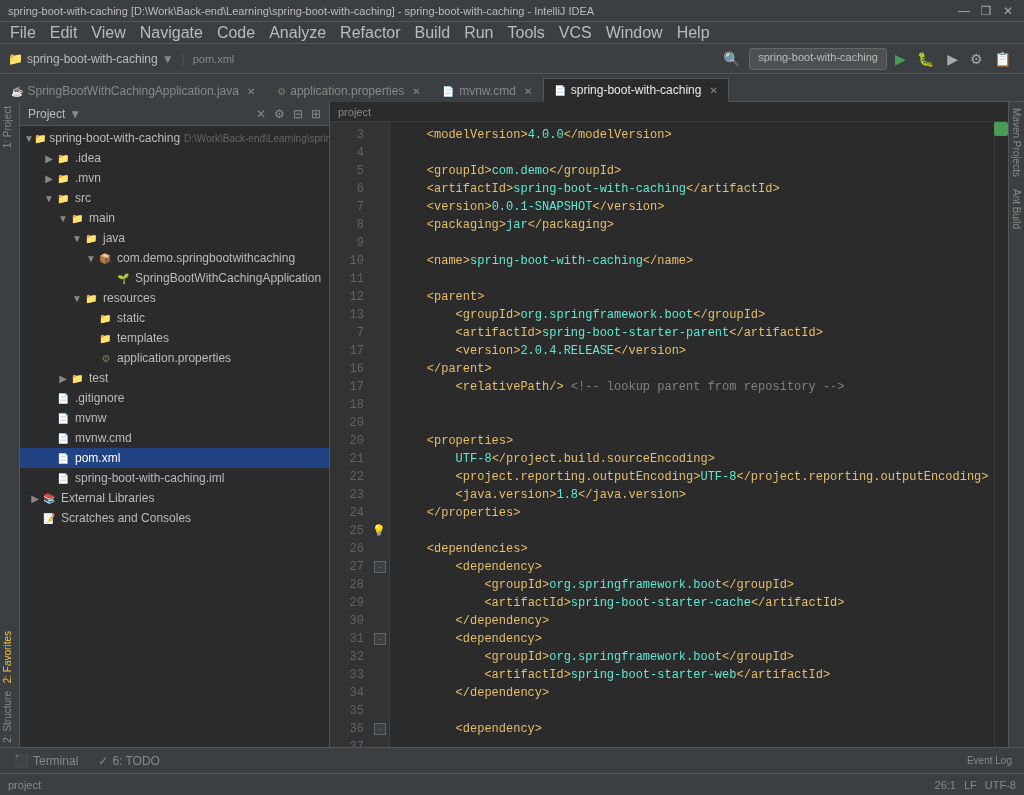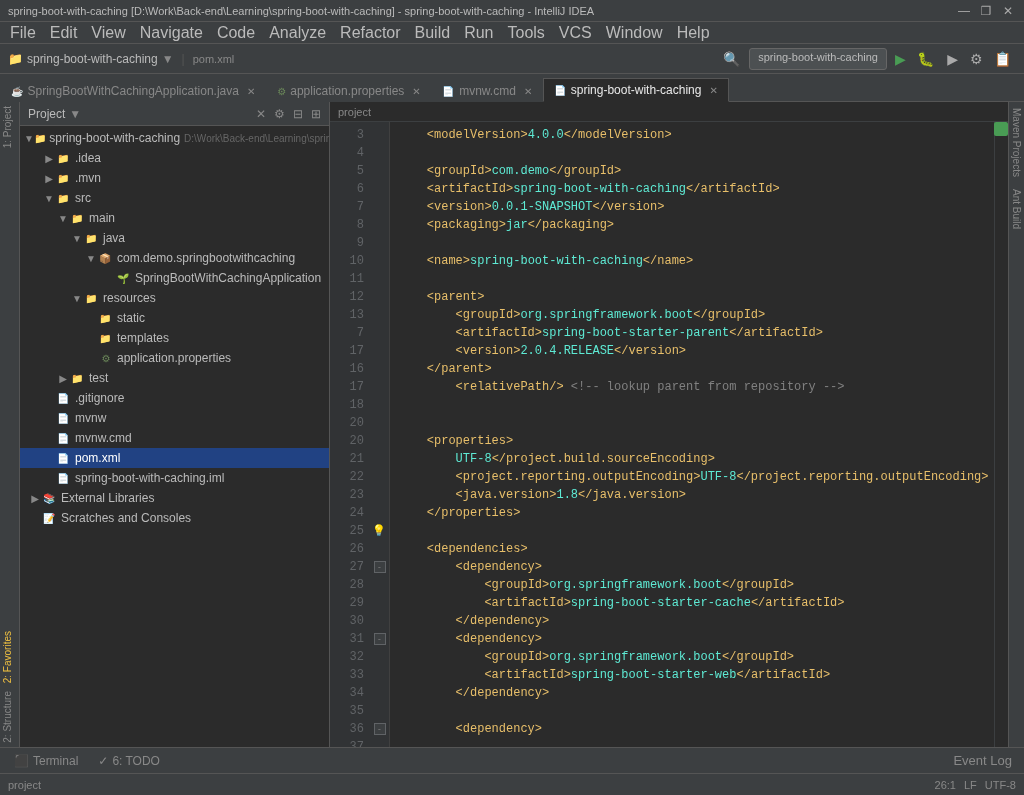--- a/index.html
+++ b/index.html
@@ -726,21 +726,21 @@
 <div id="bottom-tabs">
   <div class="bottom-tab">
     <span>⬛</span>
     <span>Terminal</span>
   </div>
   <div class="bottom-tab">
     <span>✓</span>
     <span>6: TODO</span>
   </div>
   <div style="flex:1;"></div>
-  <div style="display:flex;align-items:center;padding:0 8px;font-size:13px;color:#888;">
+  <div style="display:flex;align-items:center;padding:0 8px;font-size:10px;color:#888;">
     <span>Event Log</span>
   </div>
 </div>
 
 <div id="bottom-bar">
   <span>project</span>
   <div style="flex:1;"></div>
   <span>26:1</span>
   <span>LF</span>
   <span>UTF-8</span>

